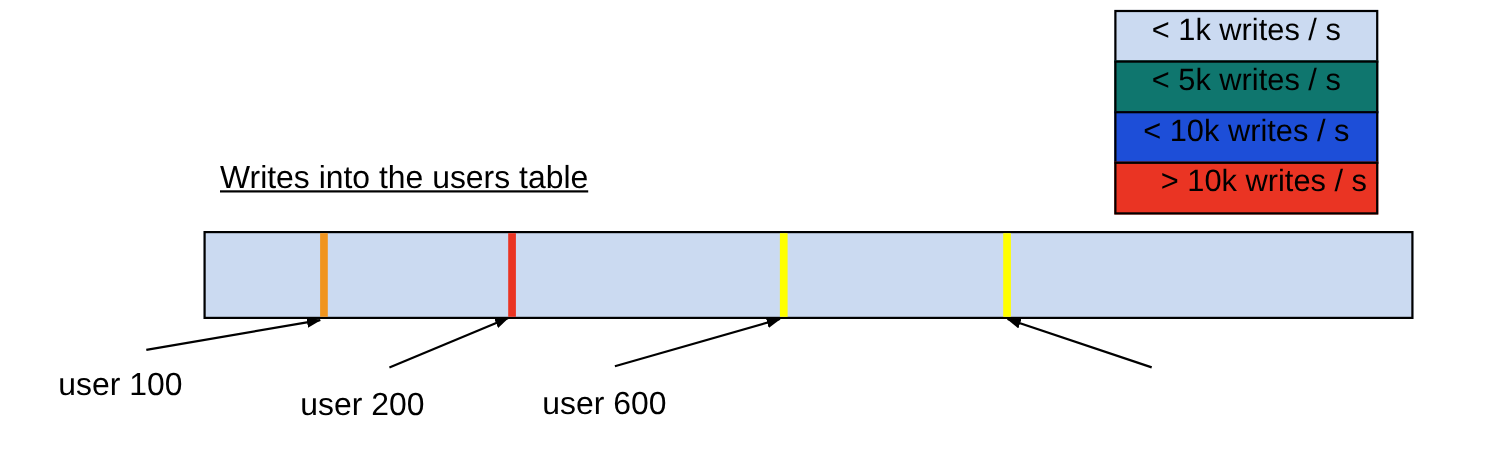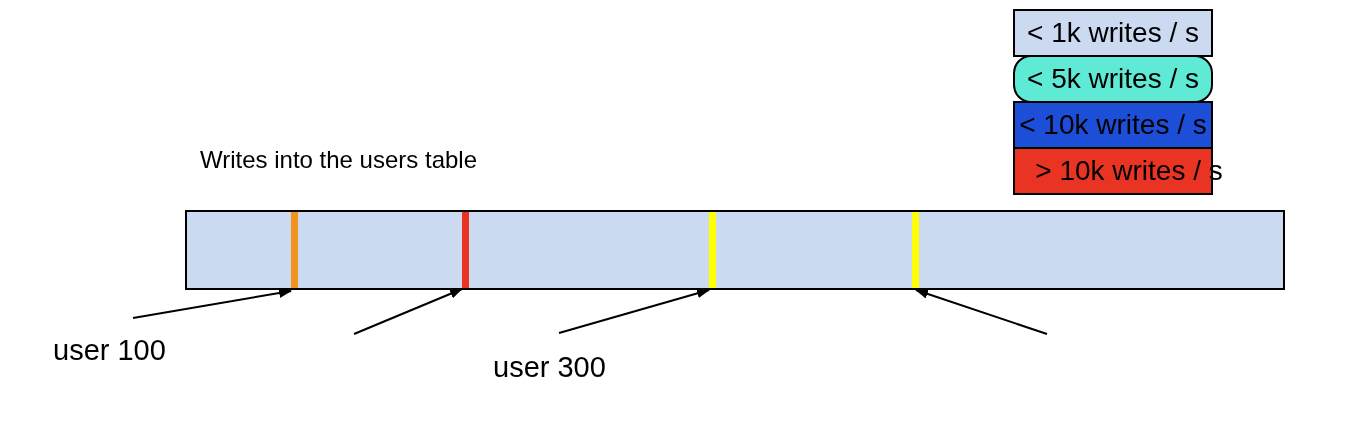--- a/index.html
+++ b/index.html
@@ -12,38 +12,39 @@
     position: relative;
     width: 1350px;
     height: 422px;
     background: #ffffff;
     overflow: hidden;
   }
   .title {
     position: absolute;
     left: 200px;
     top: 146px;
-    font-size: 24px;
+    font-size: 29px;
     color: #000000;
     white-space: nowrap;
+    text-decoration: underline;
   }
   .legend {
     position: absolute;
     left: 1013px;
     top: 9px;
     width: 232px;
   }
   .legend-row {
     box-sizing: border-box;
-    width: 200px;
+    width: 240px;
     height: 48px;
     border: 2px solid #000000;
     margin-top: -2px;
     display: flex;
-    align-items: center;
+    align-items: flex-start;
     justify-content: center;
     font-size: 28px;
     color: #000000;
     white-space: nowrap;
   }
   .legend-row:first-child { margin-top: 0; }
   .bar {
     position: absolute;
     box-sizing: border-box;
     left: 185px;
@@ -83,21 +84,21 @@
 <body>
 
 <div class="canvas">
 
   <div class="title">Writes into the users table</div>
 
   <div class="legend">
     <div class="legend-row" style="background-color: rgb(203, 218, 241);">
       <span>&lt; 1k writes / s</span>
     </div>
-    <div class="legend-row" style="background-color: #5eead4; border-radius: 18px;">
+    <div class="legend-row" style="background-color: #0f766e;">
       <span>&lt; 5k writes / s</span>
     </div>
     <div class="legend-row" style="background-color: #1d4ed8;">
       <span>&lt; 10k writes / s</span>
     </div>
     <div class="legend-row" style="background-color: rgb(234, 52, 35); padding-left: 32px;">
       <span>&gt; 10k writes / s</span>
     </div>
   </div>
 
@@ -114,15 +115,16 @@
         <path d="M0,0 L13,5 L0,10 Z" fill="#000000"></path>
       </marker>
     </defs>
     <line x1="133" y1="318" x2="291" y2="291" stroke="#000000" stroke-width="2" marker-end="url(#ah)"></line>
     <line x1="354" y1="334" x2="462" y2="289" stroke="#000000" stroke-width="2" marker-end="url(#ah)"></line>
     <line x1="559" y1="333" x2="709" y2="290" stroke="#000000" stroke-width="2" marker-end="url(#ah)"></line>
     <line x1="1047" y1="334" x2="916" y2="290" stroke="#000000" stroke-width="2" marker-end="url(#ah)"></line>
   </svg>
 
   <div class="ulabel l1">user 100</div>
-  <div class="ulabel l3">user 300</div>
+  <div class="ulabel l2">user 200</div>
+  <div class="ulabel l3">user 600</div>
 
 </div>
 
 </body></html>

